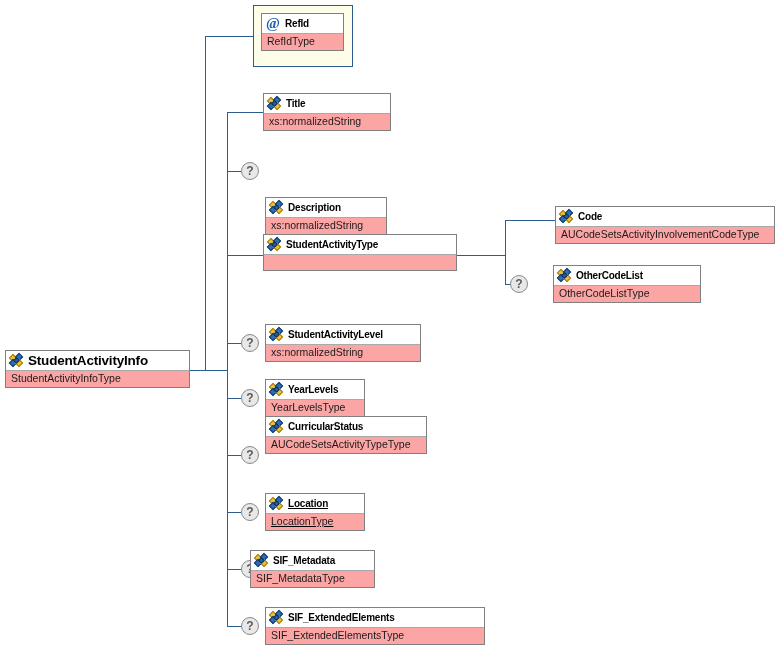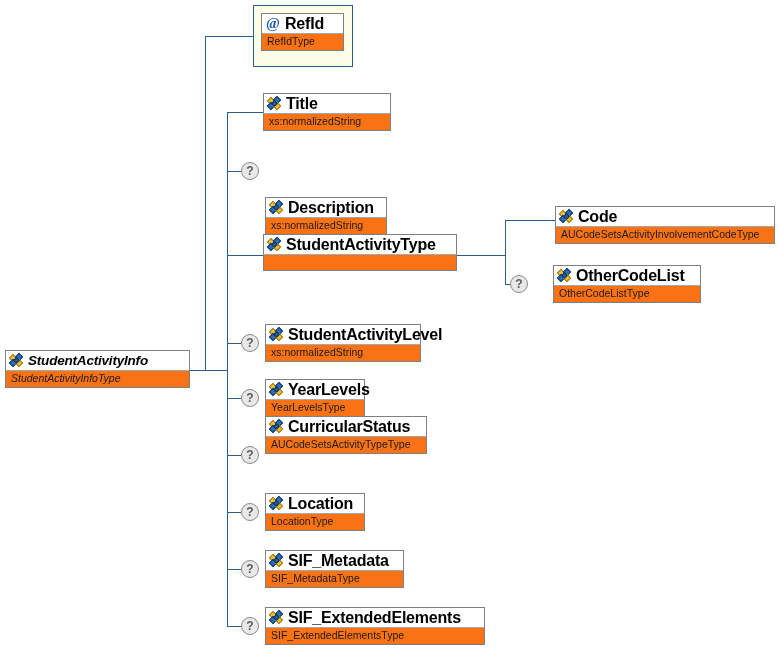--- a/index.html
+++ b/index.html
@@ -32,28 +32,28 @@
   }
   .node .title {
     background: #ffffff;
     padding: 2px 6px 2px 4px;
     display: flex;
     align-items: center;
     gap: 5px;
     white-space: nowrap;
   }
   .node .title .label {
-    font-size: 16px;
+    font-size: 10px;
     font-weight: bold;
     color: #000000;
     letter-spacing: -0.2px;
     line-height: 15px;
   }
   .node .type {
-    background: #f97316;
+    background: #fca5a5;
     border-top: 1px solid #a9a9a9;
     padding: 1px 5px 2px 5px;
     font-size: 10.5px;
     color: #1a1a1a;
     white-space: nowrap;
     line-height: 13px;
     min-height: 16px;
   }
   .node.empty-type .type { color: transparent; }
 
@@ -133,21 +133,21 @@
   <div class="line h" style="left:227px; top:455px; width:14px;"></div>
   <div class="line h" style="left:227px; top:512px; width:14px;"></div>
   <div class="line h" style="left:227px; top:569px; width:14px;"></div>
   <div class="line h" style="left:227px; top:626px; width:14px;"></div>
 
   <div class="line h" style="left:457px; top:255px; width:48px;"></div>
   <div class="line v" style="left:505px; top:220px; height:64px;"></div>
   <div class="line h" style="left:505px; top:220px; width:50px;"></div>
   <div class="line h" style="left:505px; top:284px; width:15px;"></div>
 
-  <div class="node root" style="left:5px; top:350px; width:185px;font-style:italic;">
+  <div class="node root" style="left:5px; top:350px; width:185px;">
     <div class="title">
       <span class="elem-icon">
         <i class="q1"></i>
           <i class="q3"></i>
           <i class="q4"></i>
           <i class="q2"></i>
           <i class="c"></i>
       </span>
       <span class="label">StudentActivityInfo</span>
     </div>
@@ -274,36 +274,36 @@
           <i class="q4"></i>
           <i class="q2"></i>
           <i class="c"></i>
       </span>
       <span class="label">CurricularStatus</span>
     </div>
     <div class="type">AUCodeSetsActivityTypeType</div>
   </div>
 
   <div class="opt" style="left:241px; top:503px;">?</div>
-  <div class="node" style="left:265px; top:493px; width:100px;">
+  <div class="node" style="left:265px; top:493px; width:100px;text-decoration:underline;">
     <div class="title">
       <span class="elem-icon">
         <i class="q1"></i>
           <i class="q3"></i>
           <i class="q4"></i>
           <i class="q2"></i>
           <i class="c"></i>
       </span>
       <span class="label">Location</span>
     </div>
     <div class="type">LocationType</div>
   </div>
 
   <div class="opt" style="left:241px; top:560px;">?</div>
-  <div class="node" style="left:265px; top:550px; width:139px;">
+  <div class="node" style="left:250px; top:550px; width:125px;">
     <div class="title">
       <span class="elem-icon">
         <i class="q1"></i>
           <i class="q3"></i>
           <i class="q4"></i>
           <i class="q2"></i>
           <i class="c"></i>
       </span>
       <span class="label">SIF_Metadata</span>
     </div>

